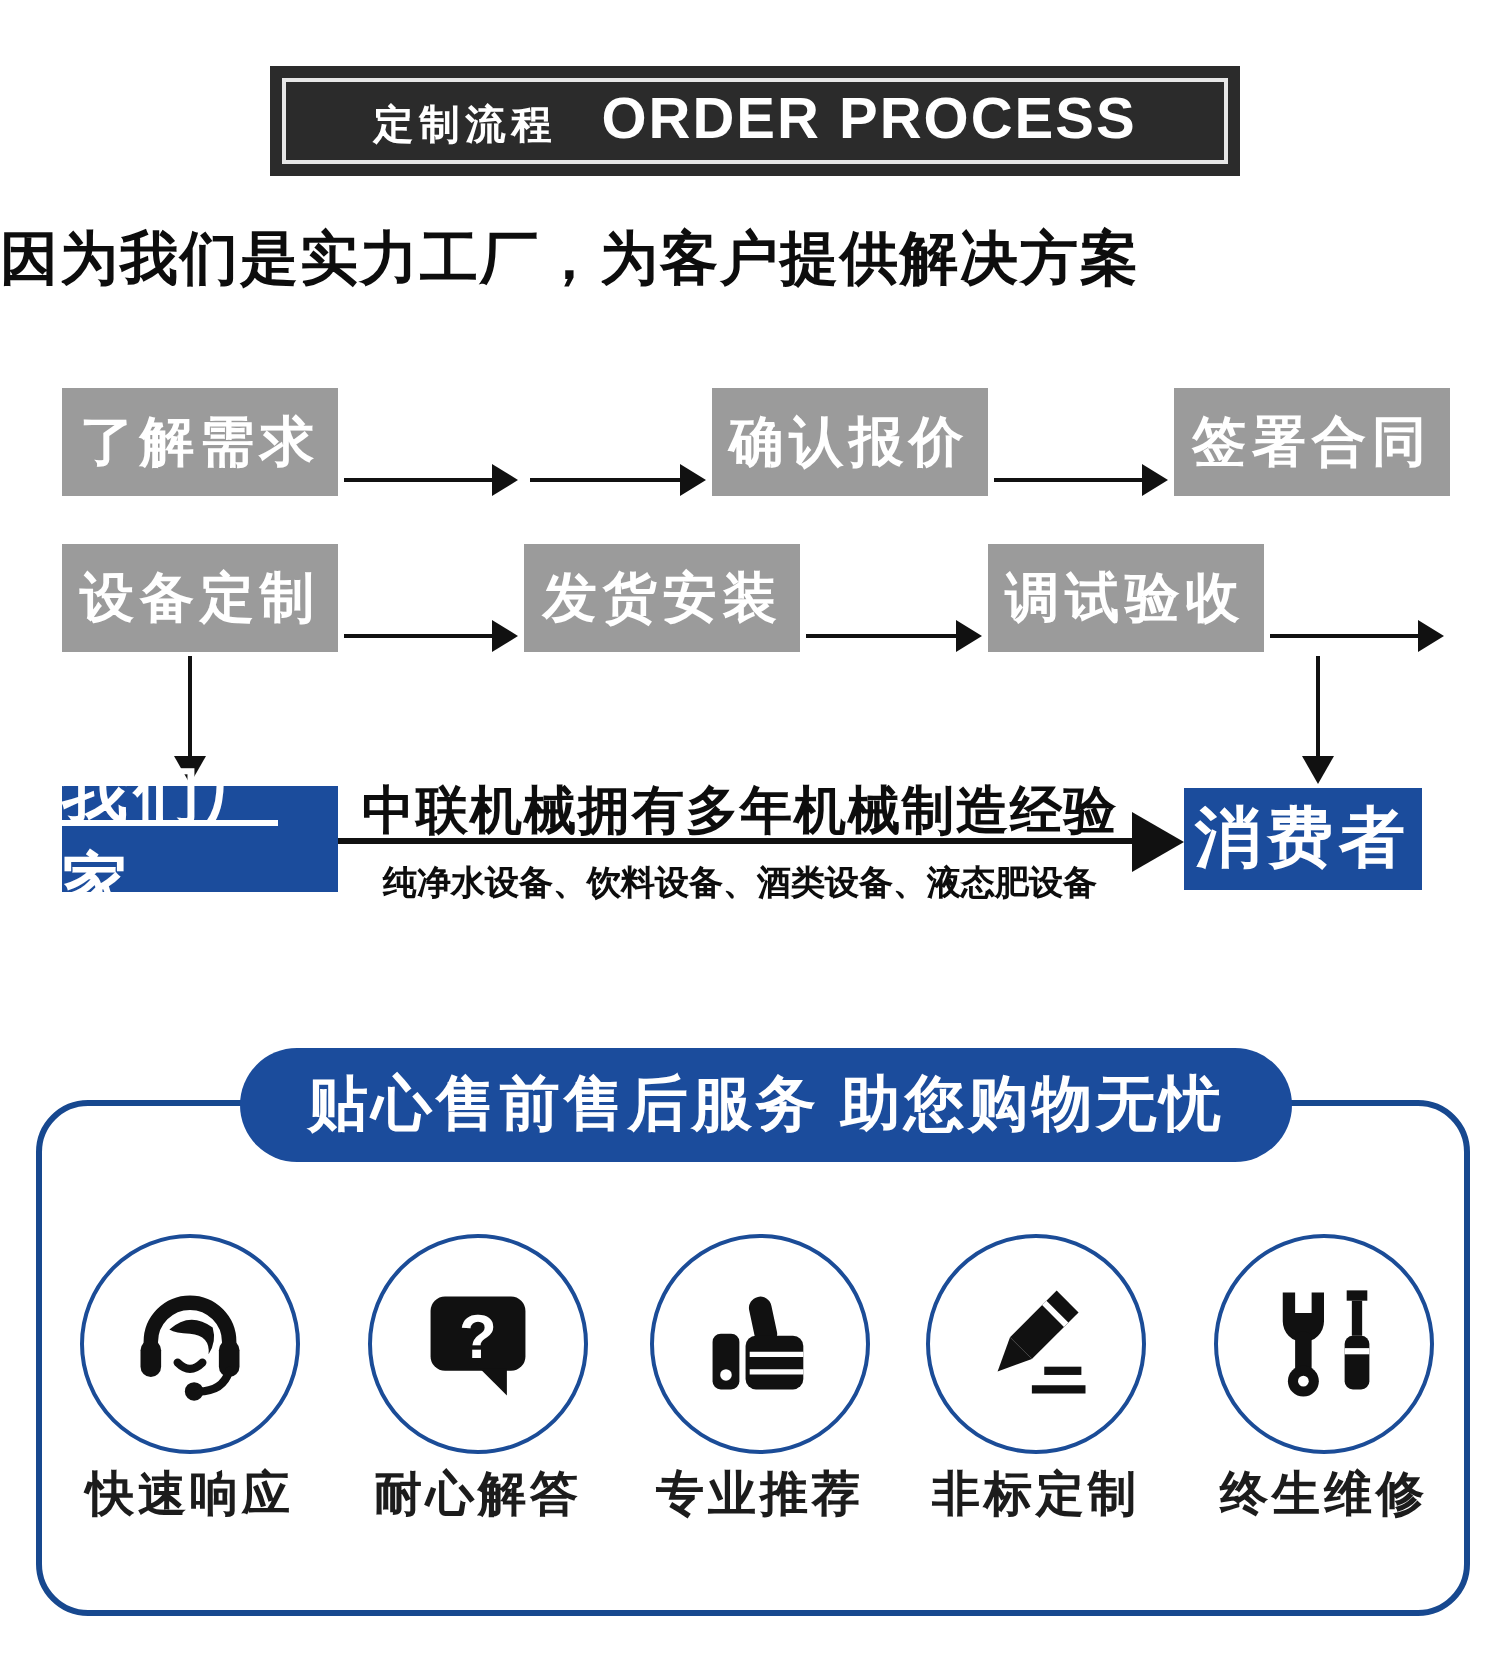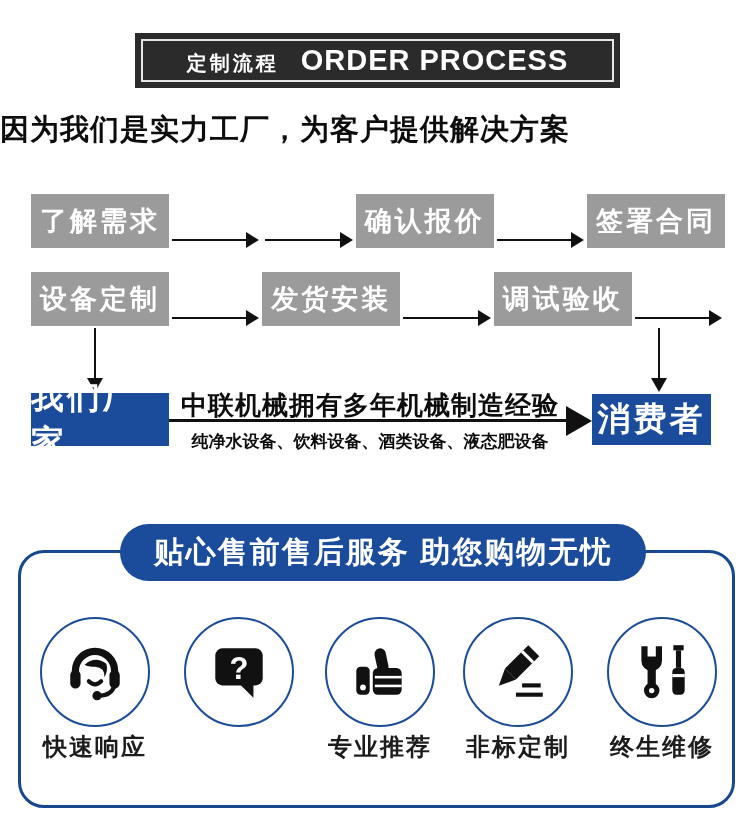--- a/index.html
+++ b/index.html
@@ -45,21 +45,21 @@
   .v-tip{
     position:absolute;width:0;height:0;
     border-left:8px solid transparent;border-right:8px solid transparent;
     border-top:14px solid #111;
   }
   
   .blue-box{
     position:absolute;background:#1b4c9c;color:#fff;font-weight:bold;
     display:flex;align-items:center;justify-content:center;letter-spacing:3px;
   }
-  .factory{left:31px;top:393px;width:138px;height:53px;font-size:33px;}
+  .factory{left:31px;top:393px;width:138px;height:53px;font-size:33px;text-decoration:underline;}
   .consumer{left:592px;top:394px;width:119px;height:51px;font-size:33px;}
   .conn-shaft{position:absolute;left:169px;top:419px;width:399px;height:3px;background:#111;}
   .conn-tip{
     position:absolute;left:566px;top:406px;width:0;height:0;
     border-top:15px solid transparent;border-bottom:15px solid transparent;
     border-left:26px solid #111;
   }
   .flow-title{
     position:absolute;left:175px;top:388px;width:390px;text-align:center;
     font-size:26px;font-weight:bold;color:#0d0d0d;letter-spacing:1px;
@@ -169,20 +169,21 @@
 </div>
 
 <div class="svc-item i2">
   <div class="svc-circle">
     <svg viewBox="0 0 64 64" aria-hidden="true">
       <rect x="9" y="9" width="46" height="36" rx="7" fill="#111"></rect>
       <path d="M33 44 L46 57 L46 44 Z" fill="#111"></path>
       <text x="32" y="39" text-anchor="middle" font-size="30" font-weight="bold" fill="#fff" font-family="'Liberation Sans','DejaVu Sans',sans-serif">?</text>
     </svg>
   </div>
+  <div class="svc-label">耐心解答</div>
 </div>
 
 <div class="svc-item i3">
   <div class="svc-circle">
     <svg viewBox="0 0 64 64" aria-hidden="true">
       <rect x="9" y="27" width="13" height="27" rx="4" fill="#111"></rect>
       <circle cx="15.5" cy="47" r="2.8" fill="#fff"></circle>
       <rect x="28" y="9" width="11" height="24" rx="5.5" fill="#111" transform="rotate(-12 33 21)"></rect>
       <rect x="25" y="28" width="28" height="26" rx="5" fill="#111"></rect>
       <line x1="27" y1="37" x2="53" y2="37" stroke="#fff" stroke-width="2.5"></line>

